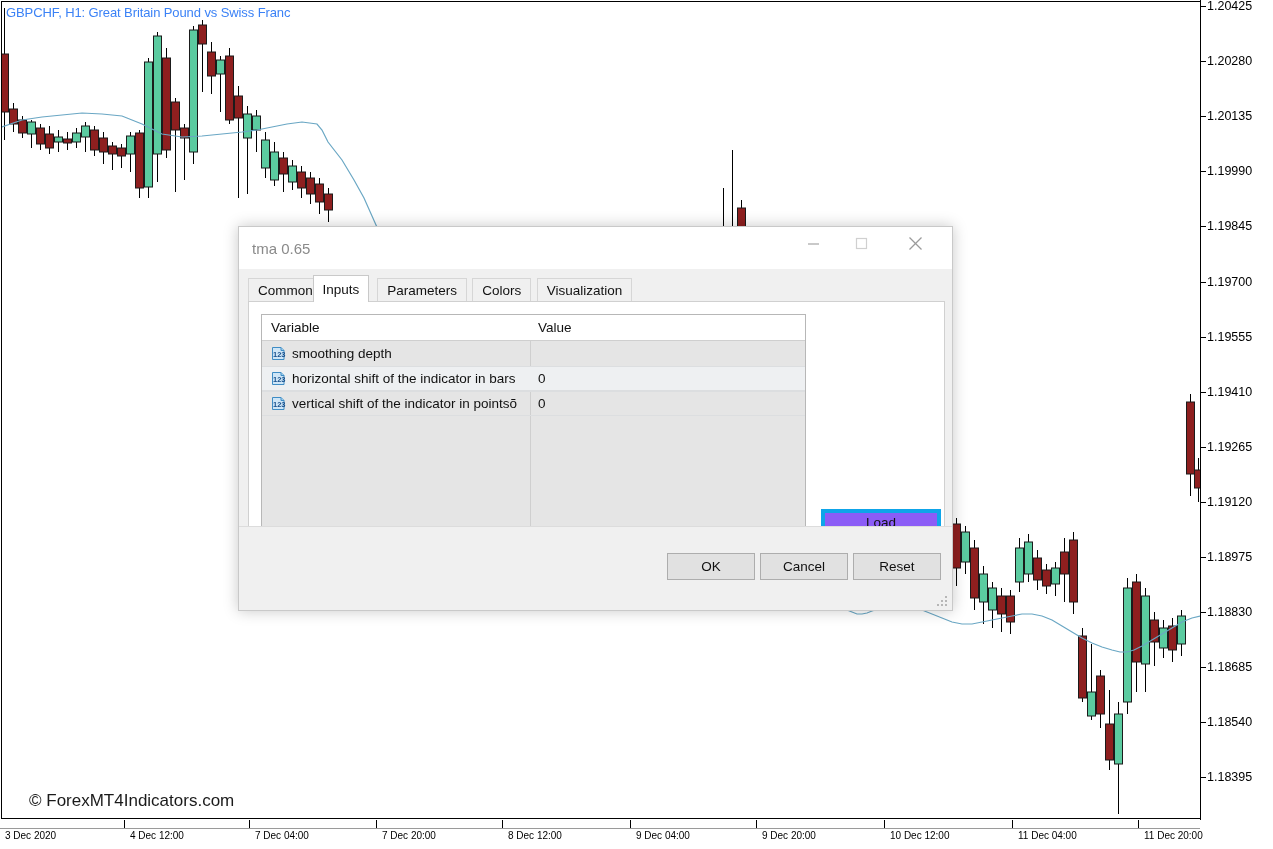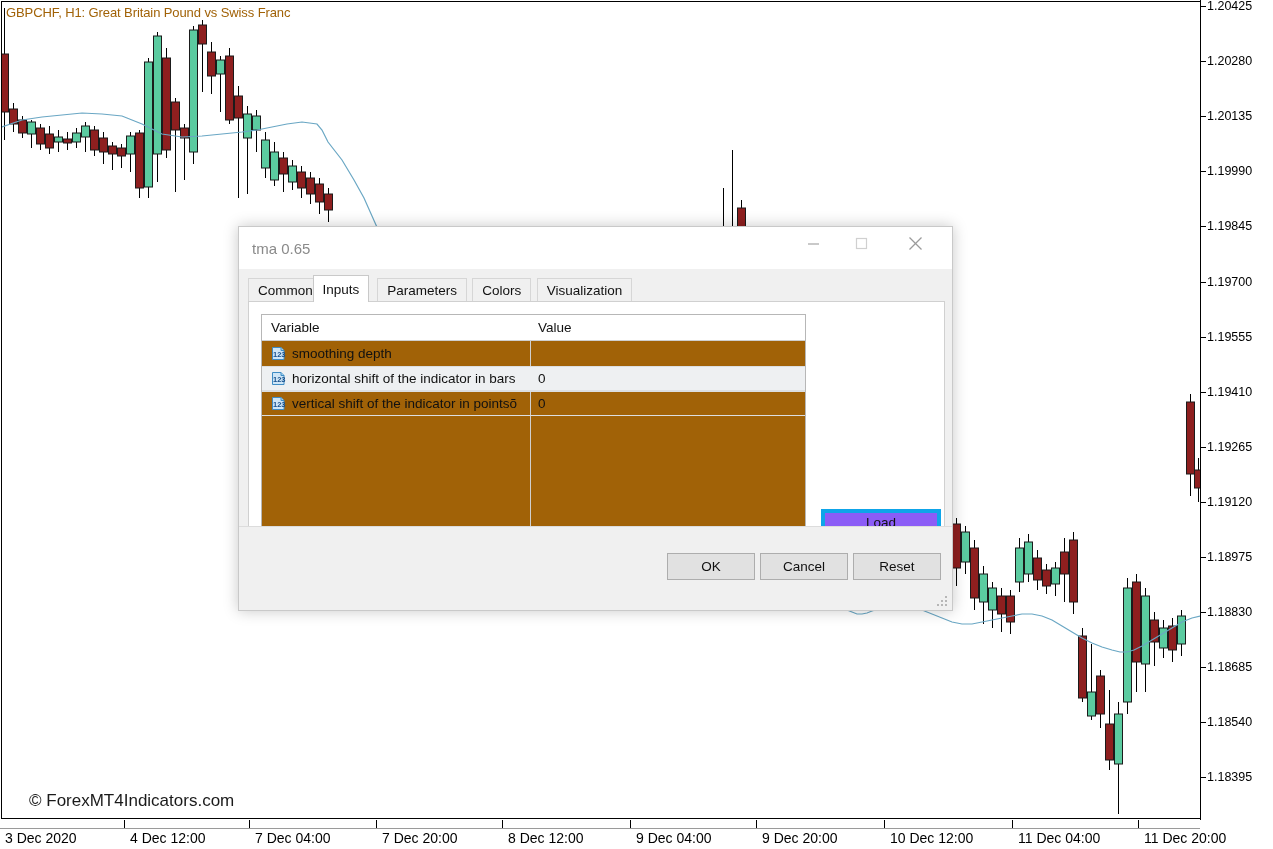--- a/index.html
+++ b/index.html
@@ -30,21 +30,21 @@
     border-left: 1px solid #000;
     border-top: 1px solid #000;
     border-bottom: 1px solid #000;
     background: #ffffff;
     overflow: hidden;
   }
   .chart-title {
     position: absolute;
     left: 4px; top: 3px;
     font-size: 13px;
-    color: #a16207;
+    color: #3b82f6;
     white-space: nowrap;
     letter-spacing: -0.1px;
     text-align: center;
   }
   .watermark {
     position: absolute;
     left: 27px; top: 789px;
     font-size: 17px;
     color: #1a1a1a;
     white-space: nowrap;
@@ -94,21 +94,21 @@
   }
   .time-tick {
     position: absolute;
     top: 0px;
     width: 1px; height: 8px;
     background: #000;
   }
   .time-label {
     position: absolute;
     top: 10px;
-    font-size: 14px;
+    font-size: 10px;
     color: #000;
     white-space: nowrap;
   }
 
   .ma-svg { position: absolute; left: 0; top: 0; }
 
   
   .dialog {
     position: absolute;
     left: 238px; top: 226px;
@@ -175,21 +175,21 @@
     width: 697px; height: 226px;
     background: #ffffff;
     border: 1px solid #d0d0d0;
     box-sizing: border-box;
   }
 
   .param-table {
     position: absolute;
     left: 12px; top: 12px;
     width: 545px; height: 235px;
-    background: #a16207;
+    background: #e5e5e5;
     border: 1px solid #b7b7b7;
     box-sizing: border-box;
     overflow: hidden;
   }
   .pt-row {
     position: relative;
     height: 25px;
     display: flex;
     align-items: center;
     box-sizing: border-box;

